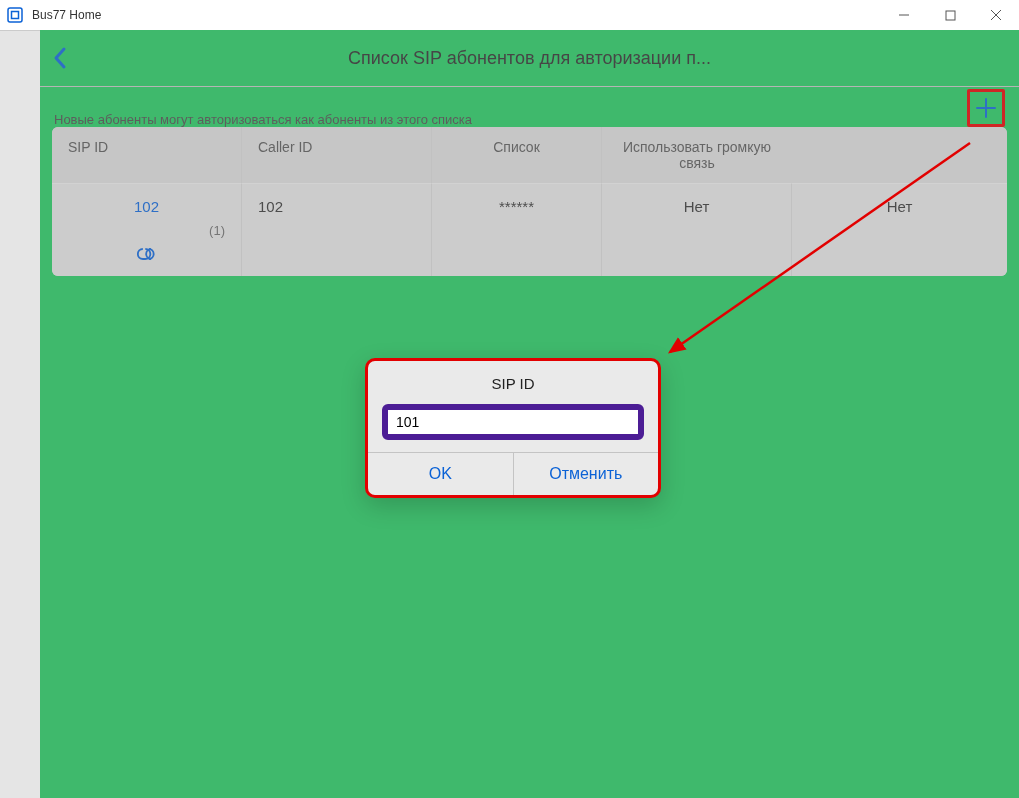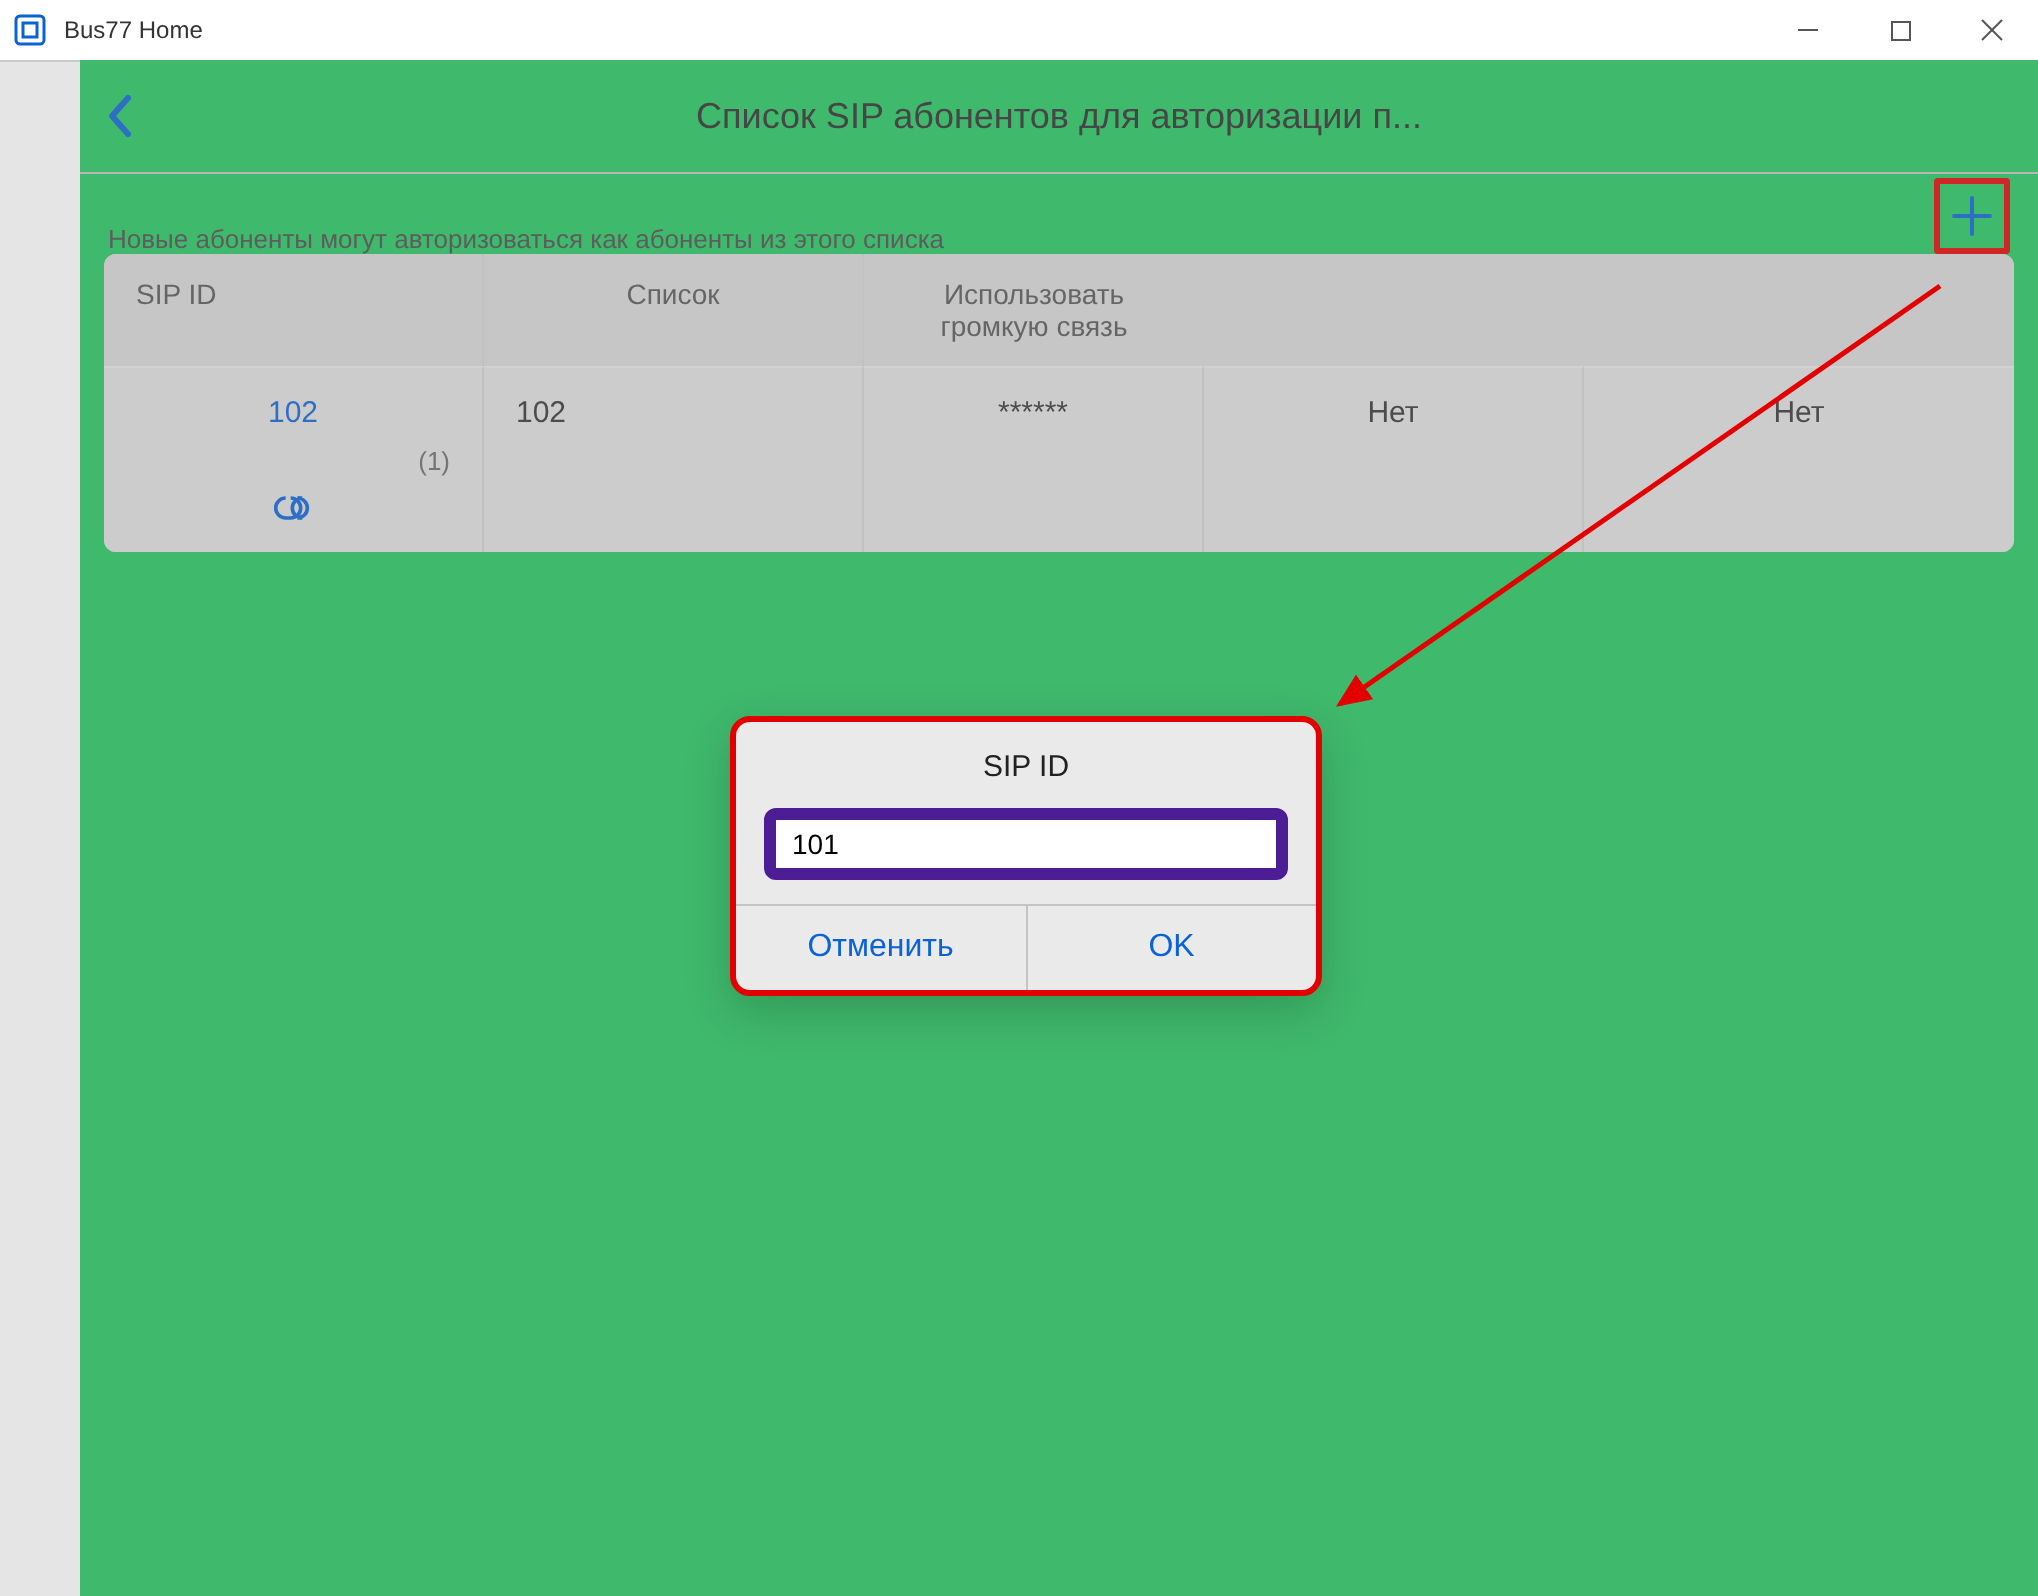--- a/index.html
+++ b/index.html
@@ -260,20 +260,21 @@
           <line x1="12" y1="3" x2="12" y2="21" stroke="#0b62d6" stroke-width="2" stroke-linecap="round"></line>
           <line x1="3" y1="12" x2="21" y2="12" stroke="#0b62d6" stroke-width="2" stroke-linecap="round"></line>
         </svg>
       </div>
     </div>
   </div>
 
   <div class="table">
     <div class="thead">
       <div class="th">SIP ID</div>
+      <div class="th">Caller ID</div>
       <div class="th center">Список</div>
       <div class="th center">Использовать громкую связь</div>
     </div>
     <div class="trow">
       <div class="td td-sip">
         <span class="sip-val">102</span>
         <span class="count">(1)</span>
         <span class="link-icon">
           <svg width="20" height="16" viewBox="0 0 24 16">
             <path d="M7 2 a6 6 0 0 0 0 12 h3 a6 6 0 0 0 0-12" fill="none" stroke="#0b62d6" stroke-width="2.2"></path>
@@ -300,16 +301,16 @@
   </defs>
   <line x1="970" y1="143" x2="670" y2="352" stroke="#e20000" stroke-width="2.5" marker-end="url(#arrowhead)"></line>
 </svg>
 
 <div class="modal">
   <div class="m-title">SIP ID</div>
   <div class="m-input-wrap">
     <input type="text" value="101" style="">
   </div>
   <div class="m-buttons">
+    <div class="m-btn">OK</div>
     <div class="m-btn">Отменить</div>
-    <div class="m-btn">OK</div>
   </div>
 </div>
 
 </body></html>

